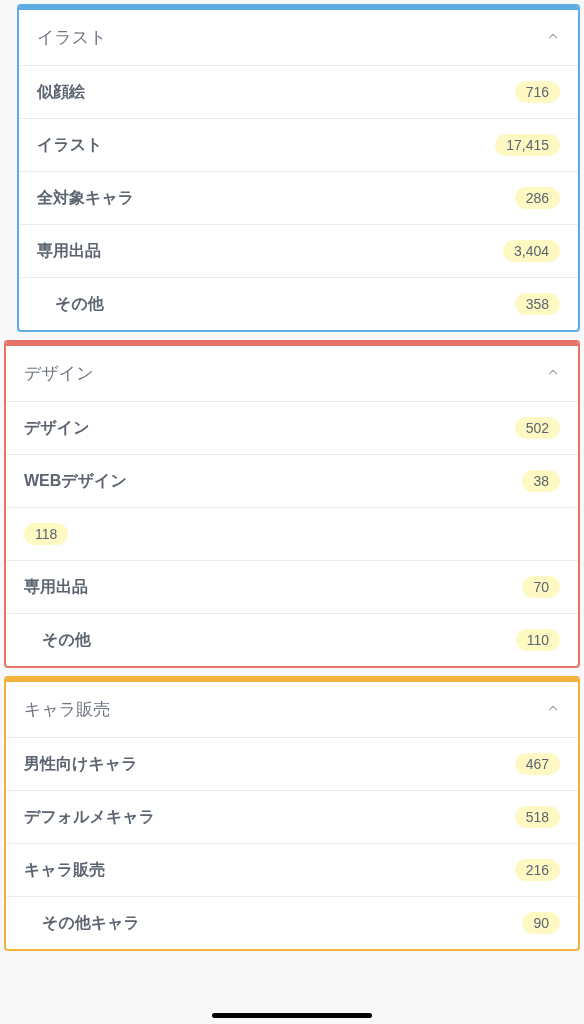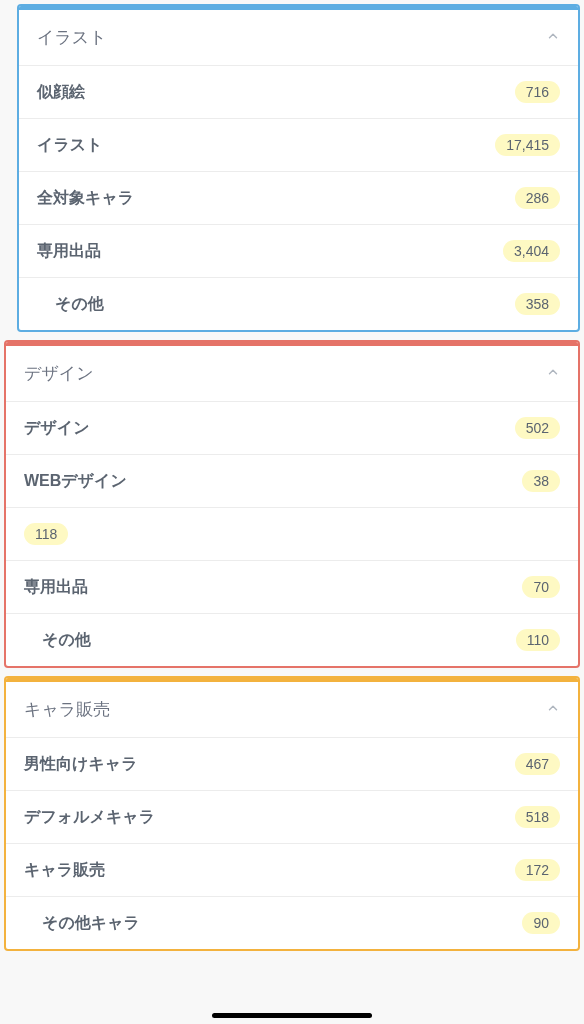--- a/index.html
+++ b/index.html
@@ -153,21 +153,21 @@
       <div class="panel-item">
         <span class="item-label">男性向けキャラ</span>
         <span class="item-badge">467</span>
       </div>
       <div class="panel-item">
         <span class="item-label">デフォルメキャラ</span>
         <span class="item-badge">518</span>
       </div>
       <div class="panel-item">
         <span class="item-label">キャラ販売</span>
-        <span class="item-badge">172</span>
+        <span class="item-badge">216</span>
       </div>
       <div class="panel-item">
         <span class="item-label">その他キャラ</span>
         <span class="item-badge">90</span>
       </div>
     </div>
   </div>
 <div class="home-indicator"></div>
 
 </body></html>

